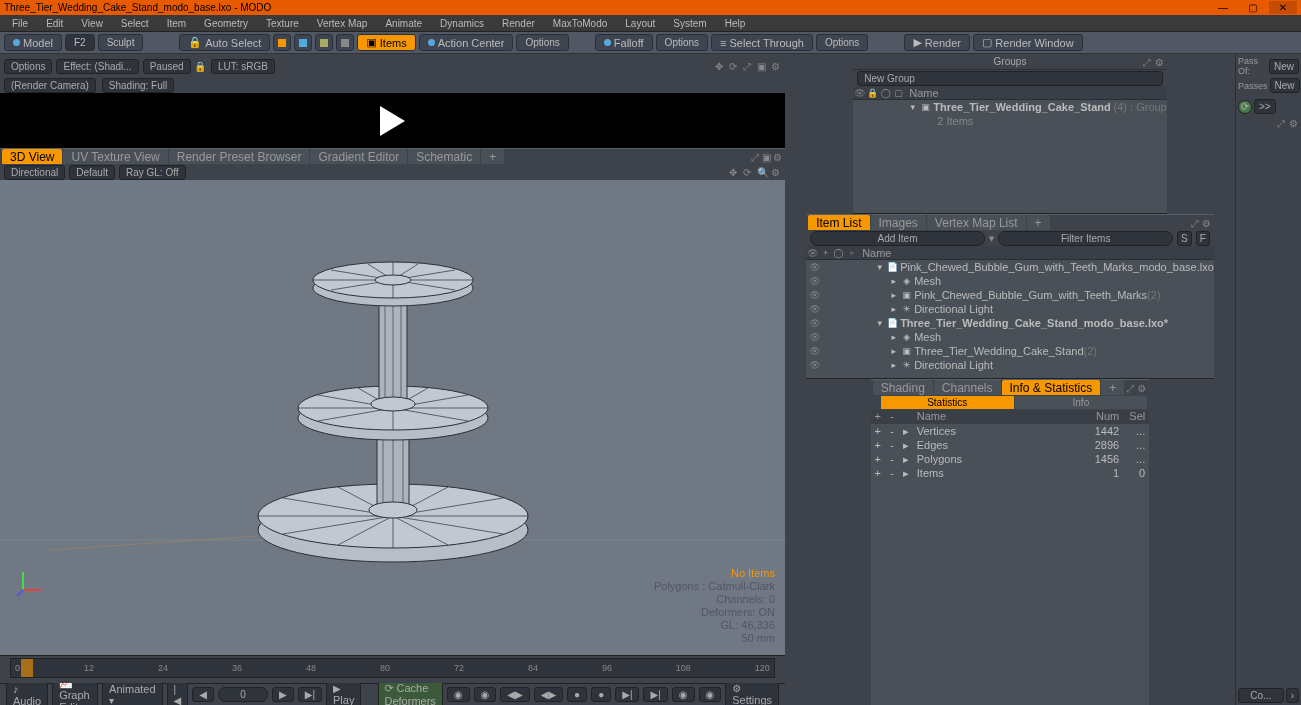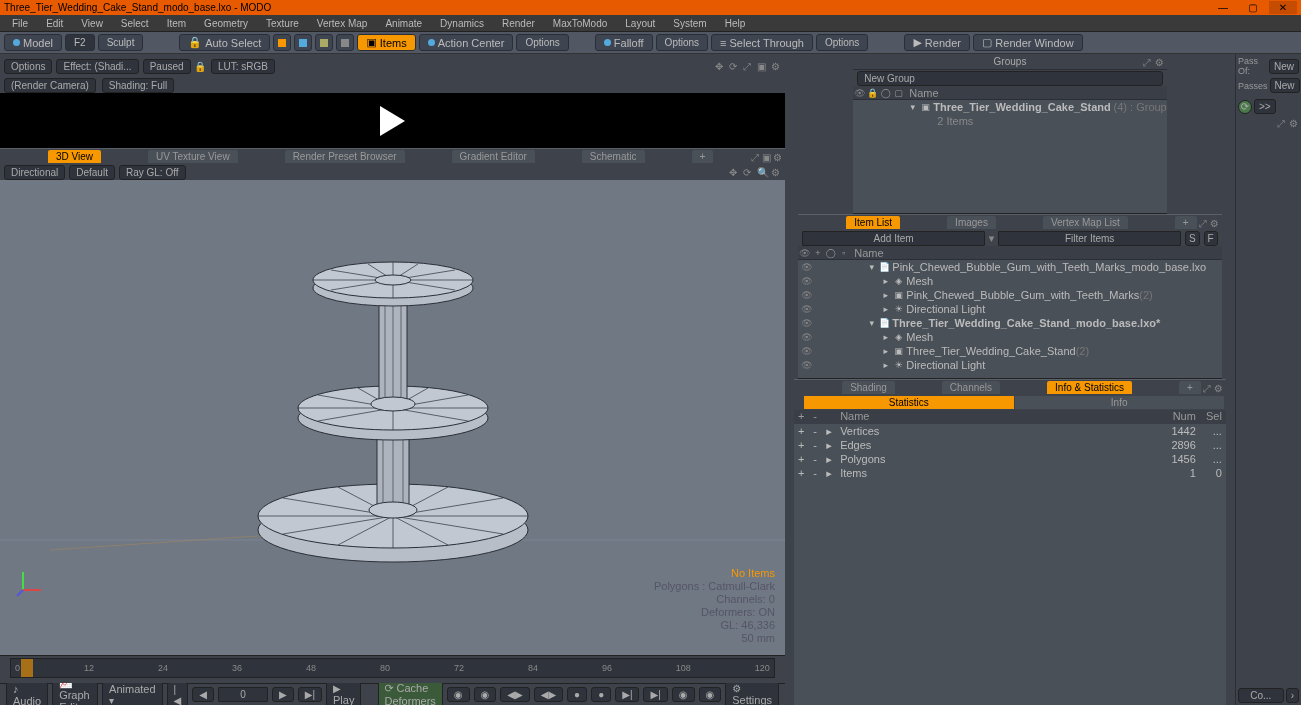--- a/index.html
+++ b/index.html
@@ -18,39 +18,39 @@
 .main { display:flex; height:calc(100% - 54px); }
 .left-panel { flex:1; display:flex; flex-direction:column; background:#4a5058; min-width:0; }
 .right-panel { width:450px; display:flex; flex-direction:column; background:#3d424b;align-items:center; }
 .far-right { width:66px; background:#3d424b; border-left:1px solid #2a2e36; display:flex; flex-direction:column; padding:2px; gap:2px; }
 .preview-bar { background:#3d424b; height:24px; display:flex; align-items:center; padding:0 4px; gap:4px; }
 .small-btn { background:#2f343c; border:1px solid #222; border-radius:3px; padding:1px 6px; color:#aaa; font-size:10px; cursor:pointer; }
 .preview-area { background:#000; height:55px; display:flex; align-items:center; justify-content:center; position:relative; }
 .play-triangle { width:0; height:0; border-left:25px solid #fff; border-top:15px solid transparent; border-bottom:15px solid transparent; }
 .mini-icon { width:10px; height:10px; color:#888; cursor:pointer; font-size:10px; }
 .tabs-row { background:#3d424b; height:16px; display:flex; align-items:center; padding:0 2px; gap:1px; border-top:1px solid #5a6068; }
-.tab { padding:1px 8px; background:#4a5058; color:#999; font-size:10px; cursor:pointer; border-radius:2px 2px 0 0;margin-left:46px; }
+.tab { padding:1px 8px; background:#4a5058; color:#999; font-size:12px; cursor:pointer; border-radius:2px 2px 0 0; }
 .tab.active { background:#f79800; color:#000; }
 .viewport-opts { background:#3d424b; height:16px; display:flex; align-items:center; padding:0 4px; gap:4px; }
 .viewport { flex:1; background:#707884; position:relative; overflow:hidden; }
 .viewport-overlay { position:absolute; right:10px; bottom:10px; text-align:right; font-size:10px; color:#556; line-height:13px; }
 .no-items { color:#f79800; }
 .axis-gizmo { position:absolute; left:15px; bottom:55px; }
 .timeline { background:#3d424b; height:28px; border-top:1px solid #222; position:relative; }
 .time-ruler { height:20px; background:#2f343c; margin:2px 10px; position:relative; border:1px solid #222; }
 .time-marks { position:absolute; inset:0; display:flex; justify-content:space-between; padding:0 4px; align-items:center; }
 .time-mark { font-size:9px; color:#888; }
 .time-cursor { position:absolute; left:10px; top:0; width:12px; height:100%; background:rgba(247,152,0,.6); }
 .bottom-bar { background:#3d424b; height:22px; display:flex; align-items:center; padding:0 6px; gap:4px; border-top:1px solid #222; }
 .panel-hdr { background:#3d424b; height:16px; display:flex; align-items:center; padding:0 4px; border-bottom:1px solid #2a2e36; position:relative; }
 .panel-title { flex:1; text-align:center; font-size:10px; color:#aaa; }
 .panel-ctrls { position:absolute; right:2px; display:flex; gap:2px; }
 .groups-body { background:#4a5058; flex:1; overflow:auto; }
 .add-row { background:#3d424b; height:16px; display:flex; align-items:center; padding:0 4px; gap:4px; }
-.add-input { flex:1; background:#2f343c; border:1px solid #222; border-radius:1px; padding:1px 4px; color:#aaa; font-size:10px; text-align:center; }
+.add-input { flex:1; background:#2f343c; border:1px solid #222; border-radius:7px; padding:1px 4px; color:#aaa; font-size:10px; text-align:center; }
 .list-hdr { background:#3a3f47; height:14px; display:flex; align-items:center; font-size:10px; color:#999; border-bottom:1px solid #2a2e36; }
 .col-icons { width:52px; display:flex; }
 .col-ico { width:13px; text-align:center; font-size:9px; }
 .col-name { flex:1; padding-left:4px; }
 .tree-row { height:14px; display:flex; align-items:center; font-size:10px; color:#bbb; padding-left:2px; }
 .tree-indent { display:inline-block; }
 .tree-icon { width:11px; height:11px; margin-right:2px; display:inline-flex; align-items:center; justify-content:center; font-size:9px; }
 .groups-panel { height:160px; display:flex; flex-direction:column; border-bottom:1px solid #222; }
 .itemlist-panel { height:165px; display:flex; flex-direction:column; border-bottom:1px solid #222; }
 .stats-panel { flex:1; display:flex; flex-direction:column; }

